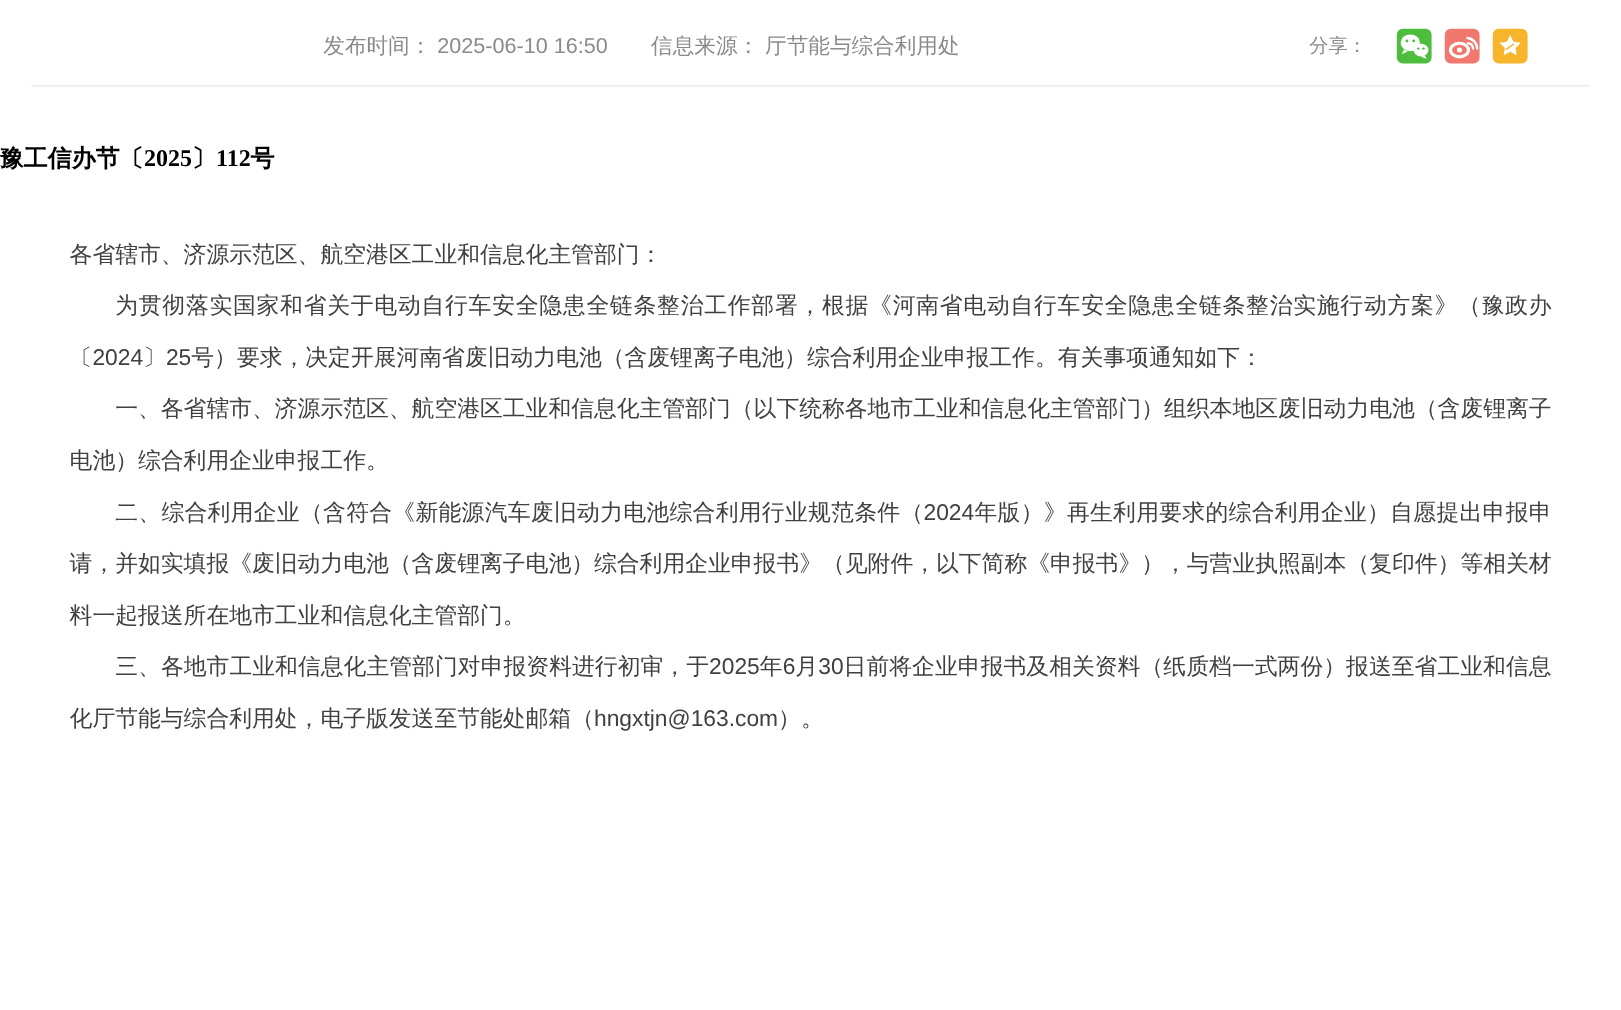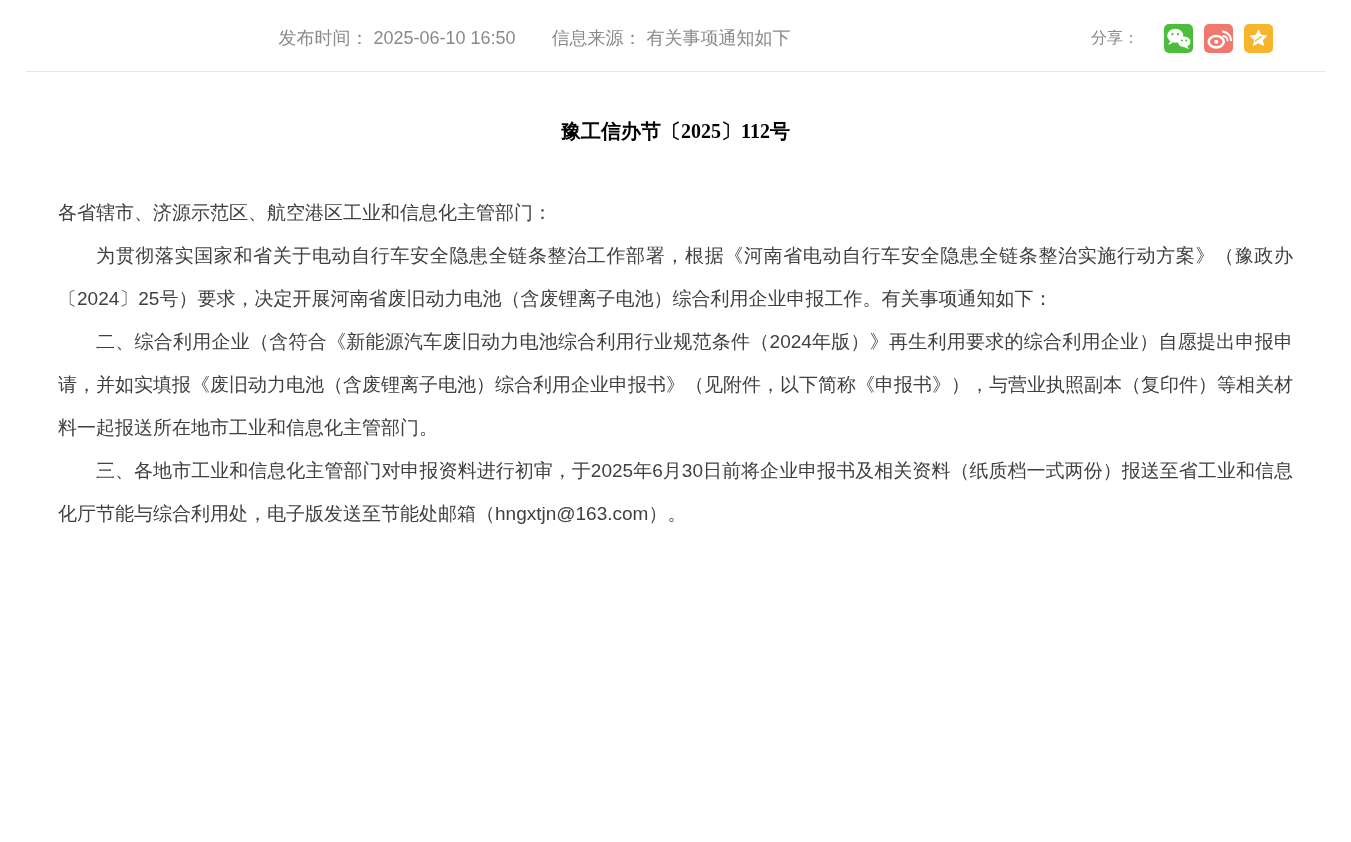--- a/index.html
+++ b/index.html
@@ -60,21 +60,21 @@
   
   .divider {
     border: none;
     border-top: 1px solid #e6e6e6;
     margin: 17px 26px 0 26px;
   }
 
   
   .docnum {
     margin-top: 46px;
-    text-align: center;
+    text-align: left;
     font-family: "Liberation Serif", "DejaVu Serif", serif;
     font-weight: 700;
     font-size: 20px;
     color: #000000;
   }
 
   
   .doc-body {
     padding: 0 58px;
     margin-top: 46px;
@@ -90,21 +90,21 @@
 
 <div class="page">
 
 
   <div class="meta-row">
     <div class="meta-center" style="color: rgb(138, 138, 138);">
       <span>发布时间：</span>
       <span>2025-06-10 16:50</span>
       <span class="sep"></span>
       <span>信息来源：</span>
-      <span>有关事项通知如下</span>
+      <span>厅节能与综合利用处</span>
     </div>
     <div class="share" style="color: rgb(138, 138, 138); margin-left: 48px;">
       <span class="share-label">分享：</span>
 
       <a class="share-icon" style="background: rgb(76, 189, 60);">
         <svg viewBox="0 0 36 36">
           <ellipse cx="14" cy="14.5" rx="10" ry="8.7" fill="#ffffff"></ellipse>
           <path d="M7.5 21.5 L5.2 26.2 L11.2 23.4 Z" fill="#ffffff"></path>
           <circle cx="10.5" cy="12.5" r="1.45" fill="#4cbd3c"></circle>
           <circle cx="17.5" cy="12.5" r="1.45" fill="#4cbd3c"></circle>
@@ -133,17 +133,18 @@
     </div>
   </div>
 
   <hr class="divider">
 
   <div class="docnum">豫工信办节〔2025〕112号</div>
 
   <div class="doc-body" style="color: rgb(64, 64, 64);">
     <p>各省辖市、济源示范区、航空港区工业和信息化主管部门：</p>
     <p class="indent">为贯彻落实国家和省关于电动自行车安全隐患全链条整治工作部署，根据《河南省电动自行车安全隐患全链条整治实施行动方案》（豫政办〔2024〕25号）要求，决定开展河南省废旧动力电池（含废锂离子电池）综合利用企业申报工作。有关事项通知如下：</p>
+    <p class="indent">一、各省辖市、济源示范区、航空港区工业和信息化主管部门（以下统称各地市工业和信息化主管部门）组织本地区废旧动力电池（含废锂离子电池）综合利用企业申报工作。</p>
     <p class="indent">二、综合利用企业（含符合《新能源汽车废旧动力电池综合利用行业规范条件（2024年版）》再生利用要求的综合利用企业）自愿提出申报申请，并如实填报《废旧动力电池（含废锂离子电池）综合利用企业申报书》（见附件，以下简称《申报书》），与营业执照副本（复印件）等相关材料一起报送所在地市工业和信息化主管部门。</p>
     <p class="indent">三、各地市工业和信息化主管部门对申报资料进行初审，于2025年6月30日前将企业申报书及相关资料（纸质档一式两份）报送至省工业和信息化厅节能与综合利用处，电子版发送至节能处邮箱（hngxtjn@163.com）。</p>
   </div>
 
 </div>
 
 </body></html>

